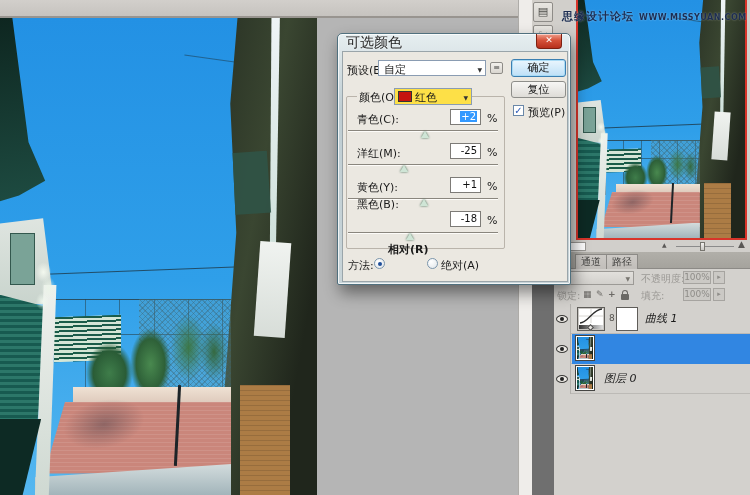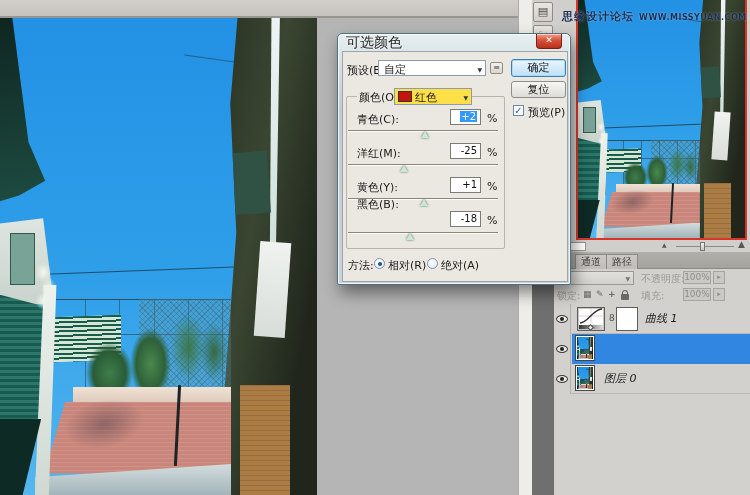--- a/index.html
+++ b/index.html
@@ -403,20 +403,20 @@
       <span class="sel-row-label" style="top:145px;">黑色(B):</span>
       <div class="val-box" style="top:159px;"><span>-18</span></div>
       <span class="pct" style="top:162px;">%</span>
       <div class="slider" style="top:178px;">
           <div class="track"></div>
           <div class="thumb" style="left:41%;"></div>
         </div>
 
       <span class="dlg-label" style="left:5px; top:206px;">方法:</span>
       <span class="radio on" style="left:31px; top:206px;"></span>
-      <span class="dlg-label" style="left:45px; top:206px;">相对(R)</span>
+      <span class="dlg-label" style="left:45px; top:190px;font-weight:bold;">相对(R)</span>
       <span class="radio" style="left:84px; top:206px;"></span>
       <span class="dlg-label" style="left:98px; top:206px;">绝对(A)</span>
 
     </div>
   </div>
 
 </div>
 
 </body></html>

